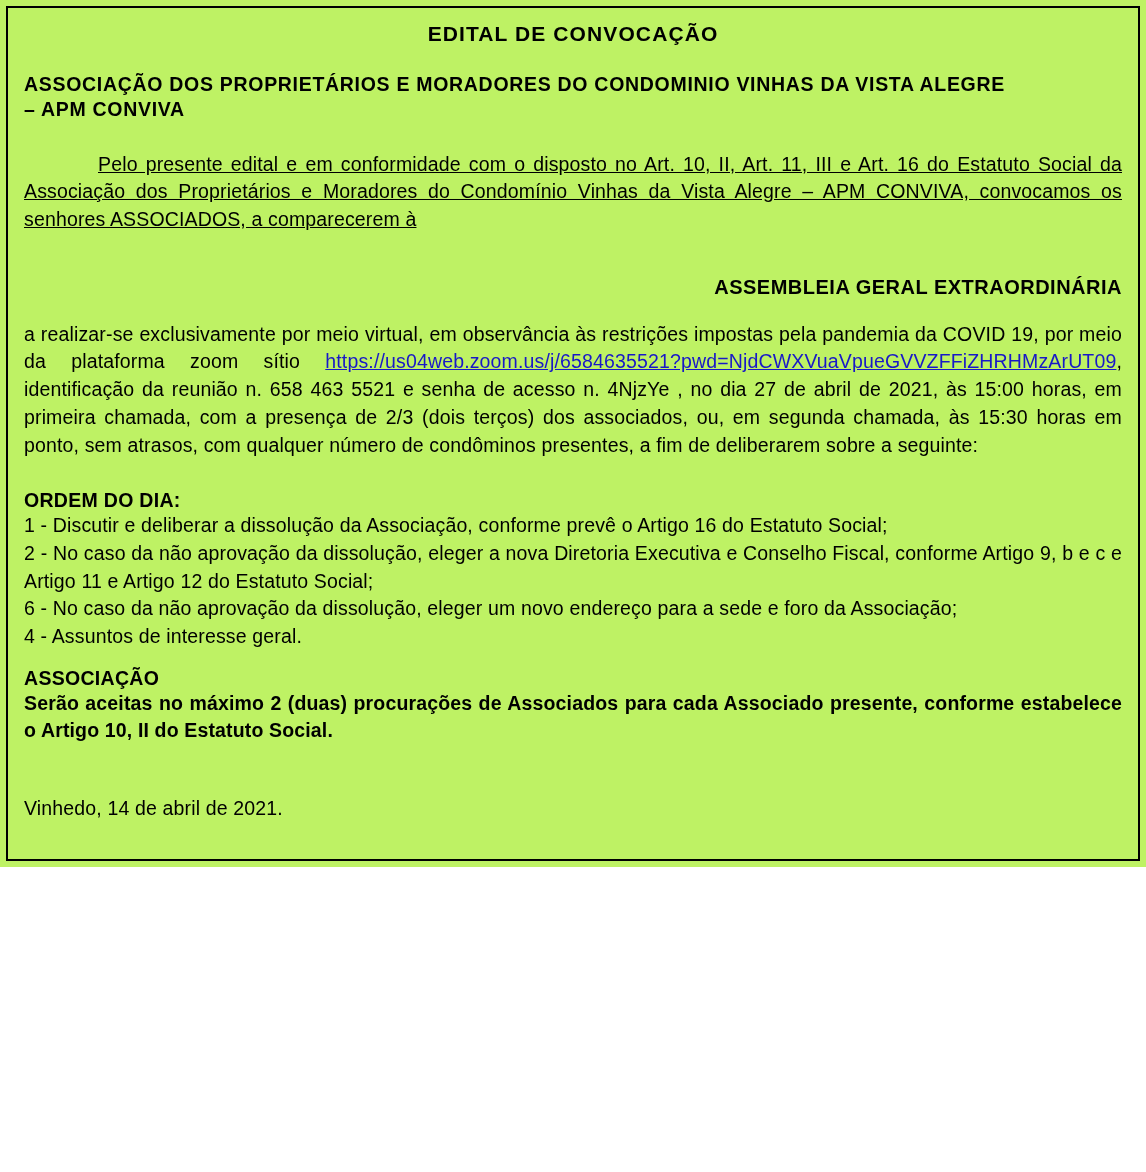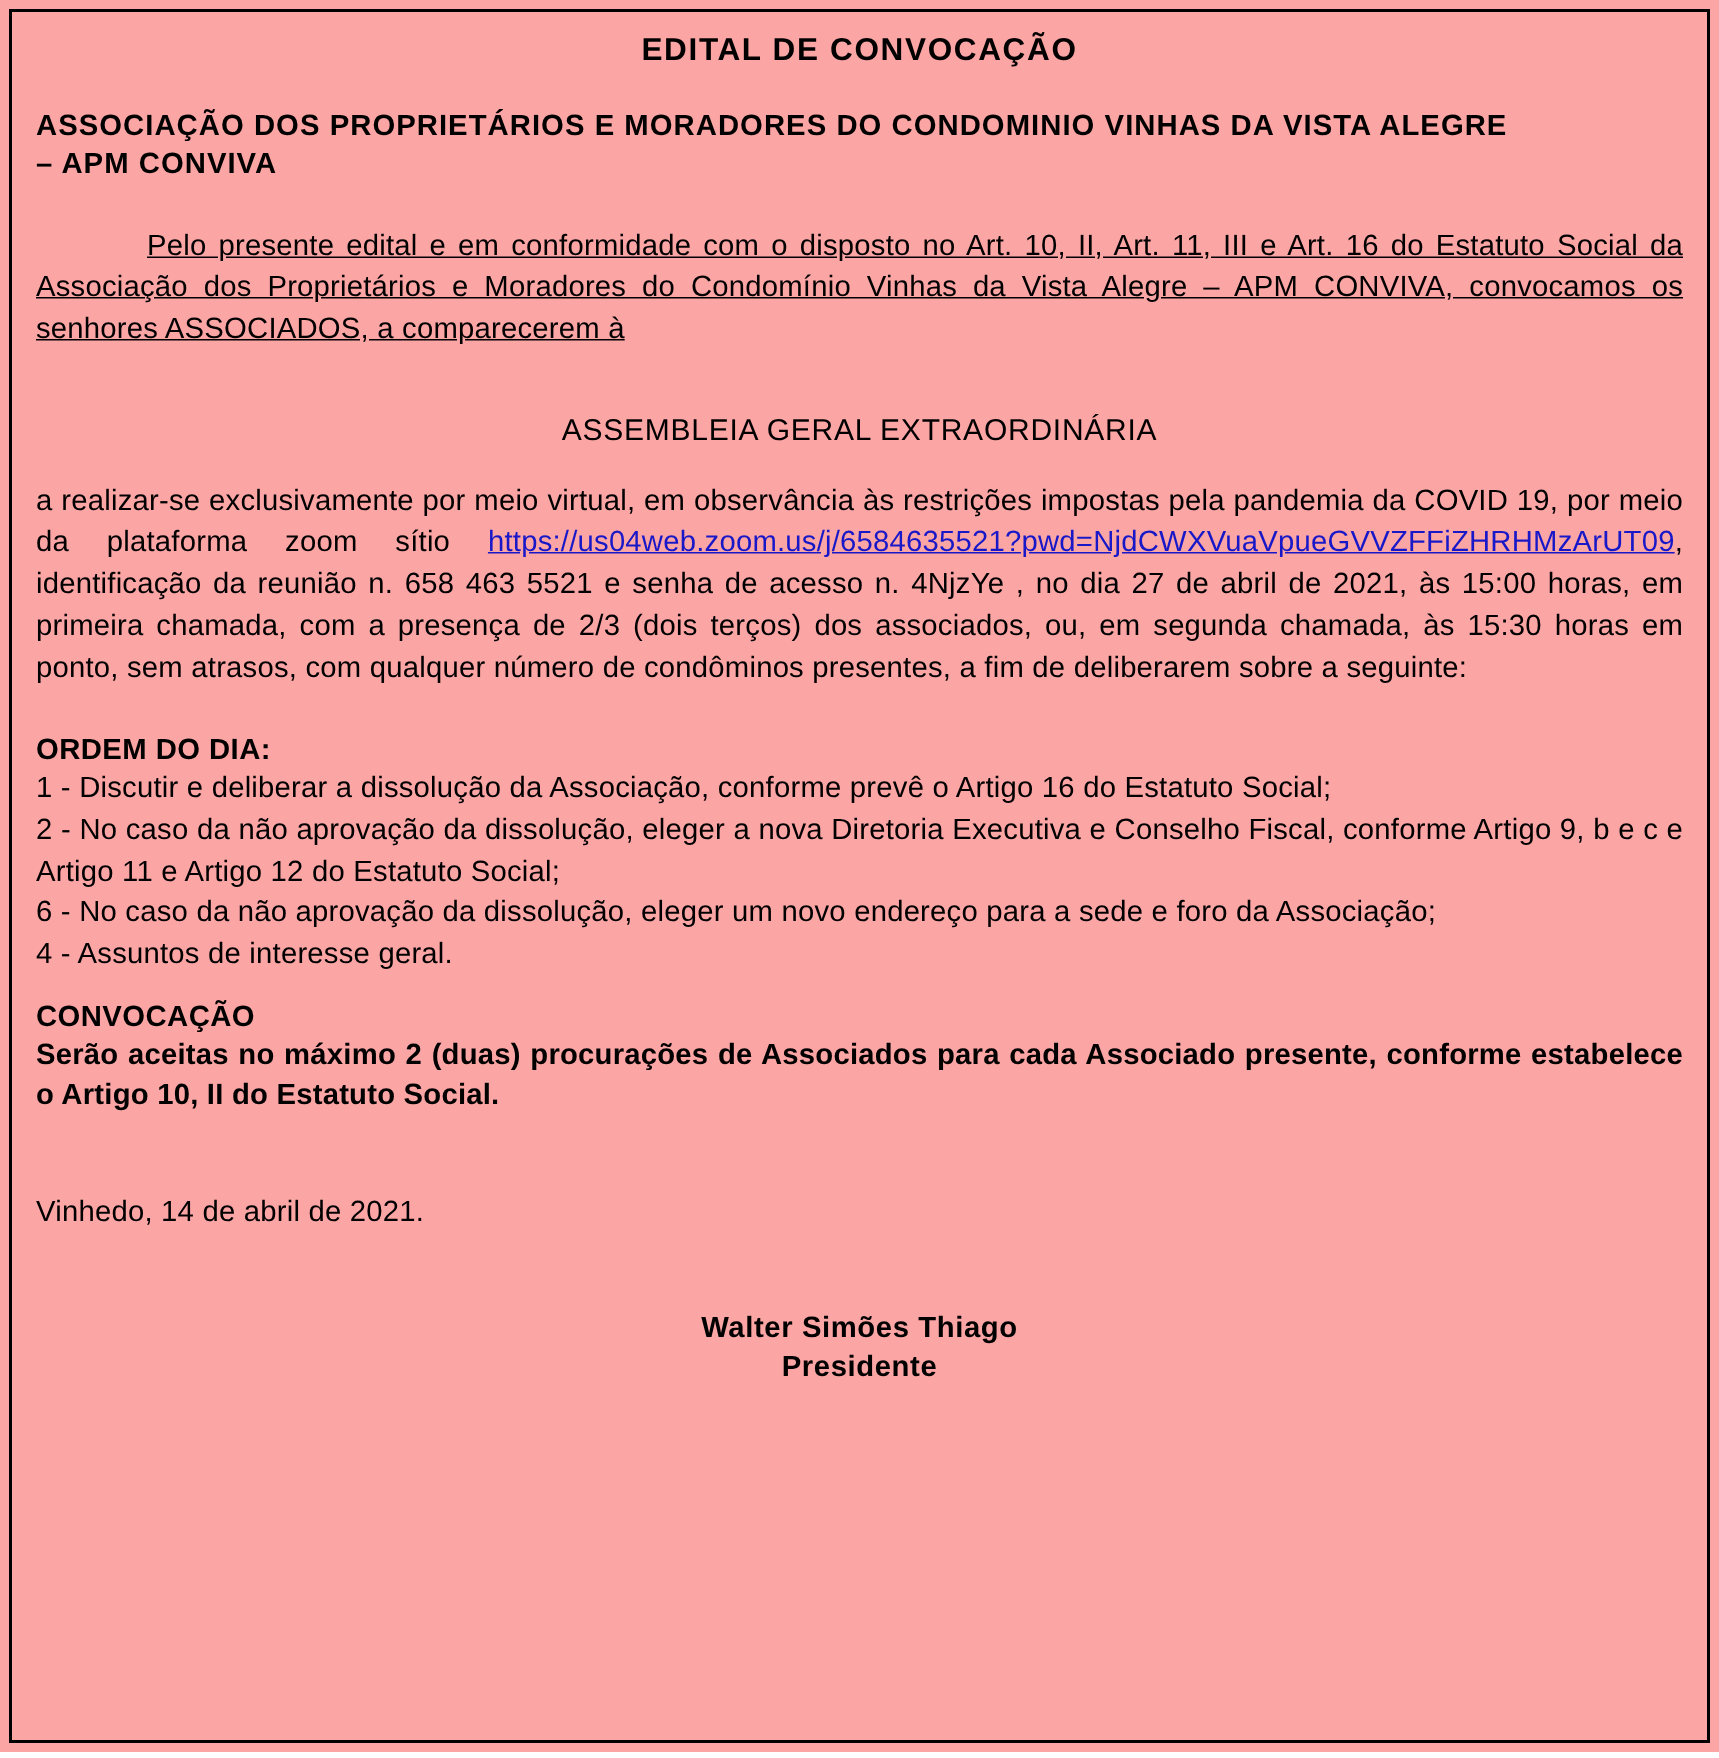--- a/index.html
+++ b/index.html
@@ -7,23 +7,23 @@
     margin: 0;
     padding: 0;
     background: #ffffff;
   }
   body {
     font-family: "Liberation Sans", sans-serif;
     color: #000000;
   }
   .page {
     width: 1146px;
-    height: 1168px;
+    height: 867px;
     box-sizing: border-box;
-    background: #fca5a5;
+    background: #bef264;
     position: relative;
   }
   .frame {
     position: absolute;
     left: 6px;
     top: 6px;
     right: 6px;
     bottom: 6px;
     border: 2px solid #000000;
     box-sizing: border-box;
@@ -60,22 +60,22 @@
     text-justify: inter-word;
     margin: 0 0 14px 0;
     letter-spacing: 0.15px;
   }
   p.body-text.first {
     text-indent: 74px;
     margin-bottom: 42px;
     text-decoration: underline;
   }
   .assembly {
-    text-align: center;
-    font-weight: normal;
+    text-align: right;
+    font-weight: bold;
     font-size: 20px;
     letter-spacing: 0.5px;
     margin: 0 0 22px 0;
   }
   .link {
     color: #1818c8;
     text-decoration: underline;
     word-break: break-all;
   }
   .section-head {
@@ -134,21 +134,21 @@
     <div class="spacer-sm"></div>
 
     <div class="section-head">ORDEM DO DIA:</div>
     <p class="list-line">1 - Discutir e deliberar a dissolução da Associação, conforme prevê o Artigo 16 do Estatuto Social;</p>
     <p class="list-line">2 - No caso da não aprovação da dissolução, eleger a nova Diretoria Executiva e Conselho Fiscal, conforme Artigo 9, b e c e Artigo 11 e Artigo 12 do Estatuto Social;</p>
     <p class="list-line">6 - No caso da não aprovação da dissolução, eleger um novo endereço para a sede e foro da Associação;</p>
     <p class="list-line">4 - Assuntos de interesse geral.</p>
 
     <div class="spacer-sm"></div>
 
-    <div class="section-head">CONVOCAÇÃO</div>
+    <div class="section-head">ASSOCIAÇÃO</div>
     <p class="list-line just-last">Serão aceitas no máximo 2 (duas) procurações de Associados para cada Associado presente, conforme estabelece o Artigo 10, II do Estatuto Social.</p>
 
     <div class="spacer-md"></div>
     <div class="spacer-md"></div>
 
     <p class="place-date">Vinhedo, 14 de abril de 2021.</p>
 
     <div class="spacer-md"></div>
     <div class="spacer-md"></div>
 

